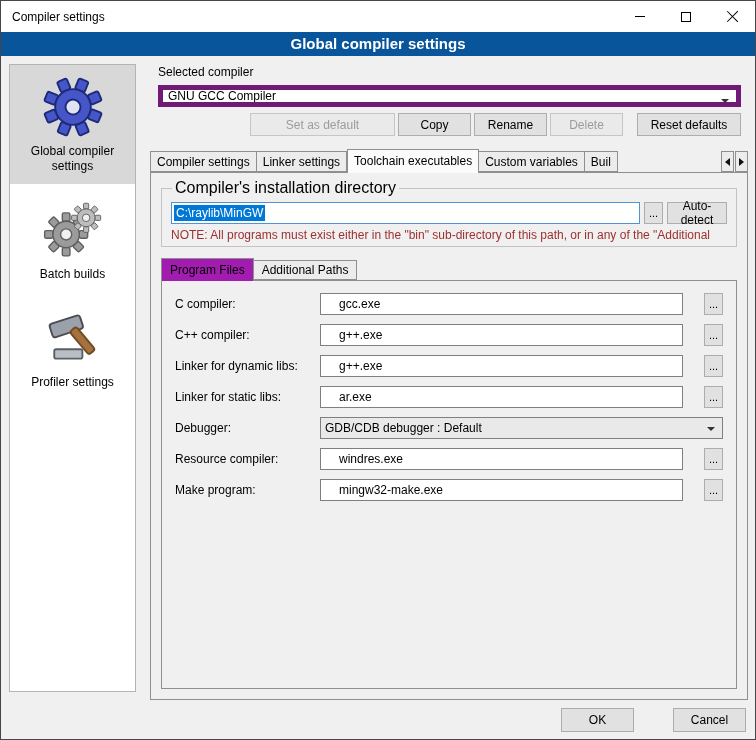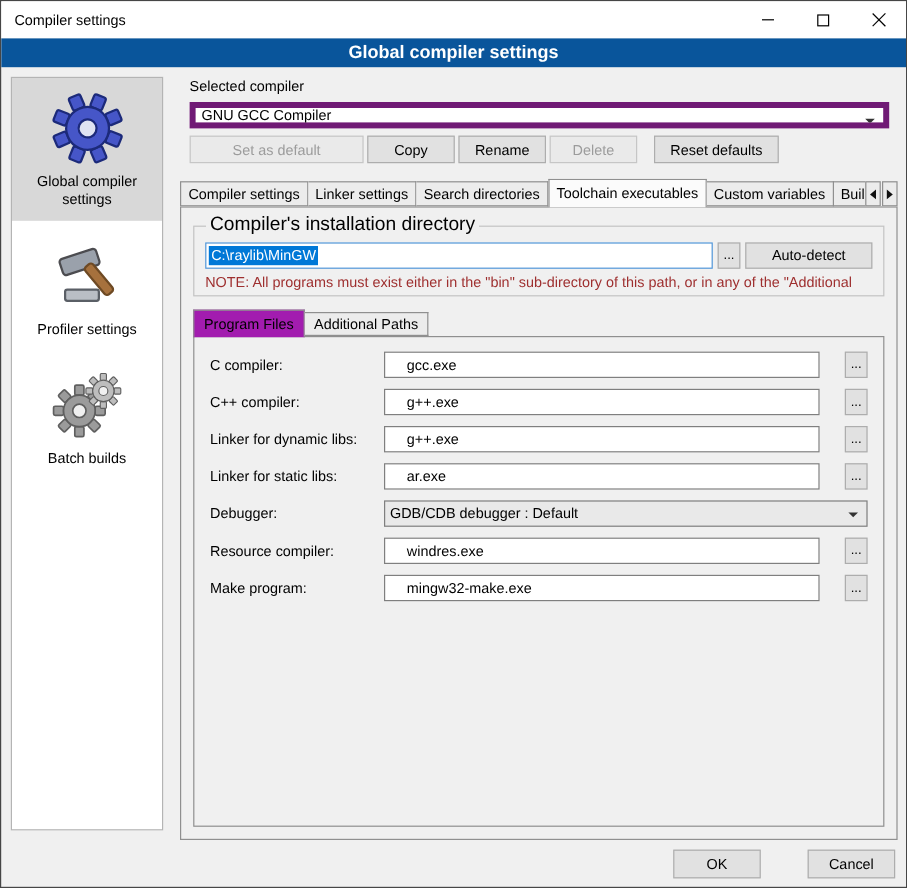--- a/index.html
+++ b/index.html
@@ -28,21 +28,21 @@
   .side-item{display:flex;flex-direction:column;align-items:center;padding:12px 3px 10px;gap:7px;}
   .side-item.selected{background:#d8d8d8;}
   .side-label{text-align:center;line-height:1.25;}
   .side-icon{width:60px;height:60px;display:block;}
 
   
   .sec-label{position:absolute;left:157px;top:64px;}
   .combo{display:flex;align-items:center;background:#fff;border:5px solid #701a75;height:22px;padding:0 22px 0 5px;position:relative;white-space:nowrap;overflow:hidden;}
   .combo-arrow{position:absolute;right:7px;top:9px;width:0;height:0;border-left:4px solid transparent;border-right:4px solid transparent;border-top:4px solid #333;}
   .compiler-combo{position:absolute;left:157px;top:84px;width:583px;}
-  .btn-row{position:absolute;left:157px;top:112px;width:583px;display:flex;justify-content:flex-start;gap:3px;}
+  .btn-row{position:absolute;left:157px;top:112px;width:583px;display:flex;justify-content:flex-end;gap:3px;}
   .btn{height:23px;background:#e1e1e1;border:1px solid #adadad;font-size:12px;display:flex;align-items:center;justify-content:center;font-family:inherit;}
   .btn.disabled{color:#9c9c9c;border-color:#c6c6c6;background:#eaeaea;}
   .btn-setdefault{width:145px;}
   .btn-copy,.btn-rename,.btn-delete{width:73px;}
   .btn-reset{width:104px;margin-left:11px;}
 
   
   .tabstrip{position:absolute;left:149px;top:148px;width:598px;height:24px;display:flex;align-items:flex-end;z-index:5;}
   .tabs-viewport{display:flex;align-items:flex-end;overflow:hidden;width:571px;height:24px;}
   .tab{flex:0 0 auto;height:21px;line-height:20px;padding:0 6px;background:#ececec;border:1px solid #8f8f8f;border-left:none;white-space:nowrap;margin-bottom:1px;}
@@ -57,21 +57,21 @@
   
   .page-panel{position:absolute;left:149px;top:171px;width:598px;height:528px;border:1px solid #8f8f8f;background:#f0f0f0;}
 
   
   .groupbox{position:absolute;left:10px;top:6px;right:10px;height:68px;border:1px solid #c3c3c3;padding:4px 9px 0;}
   .groupbox legend{padding:0 3px;font-size:16px;margin-left:1px;}
   .dir-row{display:flex;align-items:center;gap:4px;margin-top:1px;}
   .path-field{flex:1;height:22px;border:1px solid #4f94d6;background:#fff;display:flex;align-items:center;padding:0 2px;overflow:hidden;white-space:nowrap;}
   .path-selected{background:#0078d7;color:#fff;padding:1px 2px;}
   .browse-btn{width:19px;height:22px;background:#e1e1e1;border:1px solid #adadad;font-size:11px;display:flex;align-items:center;justify-content:center;flex:0 0 auto;}
-  .autodetect-btn{width:106px;height:22px;flex:0 0 auto;}
+  .autodetect-btn{width:60px;height:22px;flex:0 0 auto;}
   .note-text{margin-top:4px;color:#9e2f2f;white-space:nowrap;overflow:hidden;}
 
   
   .subtabstrip{position:absolute;left:10px;top:85px;height:23px;display:flex;align-items:flex-end;z-index:4;}
   .subtab{flex:0 0 auto;height:20px;line-height:19px;padding:0 8px;background:#ececec;border:1px solid #8f8f8f;border-left:none;white-space:nowrap;margin-bottom:1px;}
   .subtab:first-child{border-left:1px solid #8f8f8f;}
   .subtab.active{height:23px;line-height:22px;background:#a21caf;border-bottom:none;margin-bottom:0;border-left:1px solid #8f8f8f;}
   .subtab.active + .subtab{border-left:none;}
   .inner-panel{position:absolute;left:10px;top:107px;right:10px;bottom:10px;border:1px solid #8f8f8f;background:#f0f0f0;padding:12px 13px;}
 
@@ -122,32 +122,20 @@
               <rect x="26.5" y="51" width="11" height="12" rx="2" transform="rotate(45 32 32)"></rect>
               <rect x="1" y="26.5" width="12" height="11" rx="2" transform="rotate(45 32 32)"></rect>
               <rect x="51" y="26.5" width="12" height="11" rx="2" transform="rotate(45 32 32)"></rect>
               <circle cx="32" cy="32" r="19"></circle>
             </g>
             <circle cx="32" cy="32" r="8" fill="#dfe3f2"></circle>
           </g>
         </svg>
       </span>
       <span class="side-label">Global compiler settings</span>
-    </div>
-    <div class="side-item" style="padding-top:16px;">
-      <span class="side-icon">
-        <svg width="60" height="60" viewBox="0 0 64 64">
-          <g stroke-width="2">
-            <rect x="8" y="12" width="34" height="15" rx="3" fill="#9aa1ab" stroke="#4c4c50" transform="rotate(-18 25 20)"></rect>
-            <rect x="30" y="22" width="9" height="32" rx="3" fill="#a6713d" stroke="#6e4a24" transform="rotate(-40 34 26)"></rect>
-            <rect x="12" y="44" width="30" height="10" rx="2" fill="#b9bec5" stroke="#5a5f66"></rect>
-          </g>
-        </svg>
-      </span>
-      <span class="side-label">Profiler settings</span>
     </div>
     <div class="side-item" style="padding-top:16px;">
       <span class="side-icon">
         <svg width="60" height="60" viewBox="0 0 64 64">
           <defs>
             <g id="batch-gear-shape" stroke="#5f5f5f" stroke-width="2">
               <rect x="26.5" y="1" width="11" height="12" rx="2"></rect>
               <rect x="26.5" y="51" width="11" height="12" rx="2"></rect>
               <rect x="1" y="26.5" width="12" height="11" rx="2"></rect>
               <rect x="51" y="26.5" width="12" height="11" rx="2"></rect>
@@ -158,41 +146,52 @@
               <circle cx="32" cy="32" r="19"></circle>
               <circle cx="32" cy="32" r="8" fill="#f0f0f0"></circle>
             </g>
           </defs>
           <use href="#batch-gear-shape" fill="#9b9b9b" transform="translate(1,13) scale(0.74)"></use>
           <use href="#batch-gear-shape" fill="#bdbdbd" transform="translate(30,3) scale(0.5)"></use>
         </svg>
       </span>
       <span class="side-label">Batch builds</span>
     </div>
+    <div class="side-item" style="padding-top:16px;">
+      <span class="side-icon">
+        <svg width="60" height="60" viewBox="0 0 64 64">
+          <g stroke-width="2">
+            <rect x="8" y="12" width="34" height="15" rx="3" fill="#9aa1ab" stroke="#4c4c50" transform="rotate(-18 25 20)"></rect>
+            <rect x="30" y="22" width="9" height="32" rx="3" fill="#a6713d" stroke="#6e4a24" transform="rotate(-40 34 26)"></rect>
+            <rect x="12" y="44" width="30" height="10" rx="2" fill="#b9bec5" stroke="#5a5f66"></rect>
+          </g>
+        </svg>
+      </span>
+      <span class="side-label">Profiler settings</span>
+    </div>
   </div>
 
   <span class="sec-label">Selected compiler</span>
   <div class="combo compiler-combo">
     <span>GNU GCC Compiler</span>
     <span class="combo-arrow"></span>
   </div>
 
   <div class="btn-row">
     <button class="btn btn-setdefault disabled">Set as default</button>
     <button class="btn btn-copy">Copy</button>
     <button class="btn btn-rename">Rename</button>
     <button class="btn btn-delete disabled">Delete</button>
     <button class="btn btn-reset">Reset defaults</button>
   </div>
 
   <div class="tabstrip">
     <div class="tabs-viewport">
       <div class="tab">Compiler settings</div>
       <div class="tab">Linker settings</div>
-      <div class="tab">Search directories</div>
       <div class="tab active">Toolchain executables</div>
       <div class="tab">Custom variables</div>
       <div class="tab">Buil</div>
     </div>
     <div class="tab-scroll">
       <div class="sbtn">
           <span class="tri-left"></span>
         </div>
       <div class="sbtn">
           <span class="tri-right"></span>

